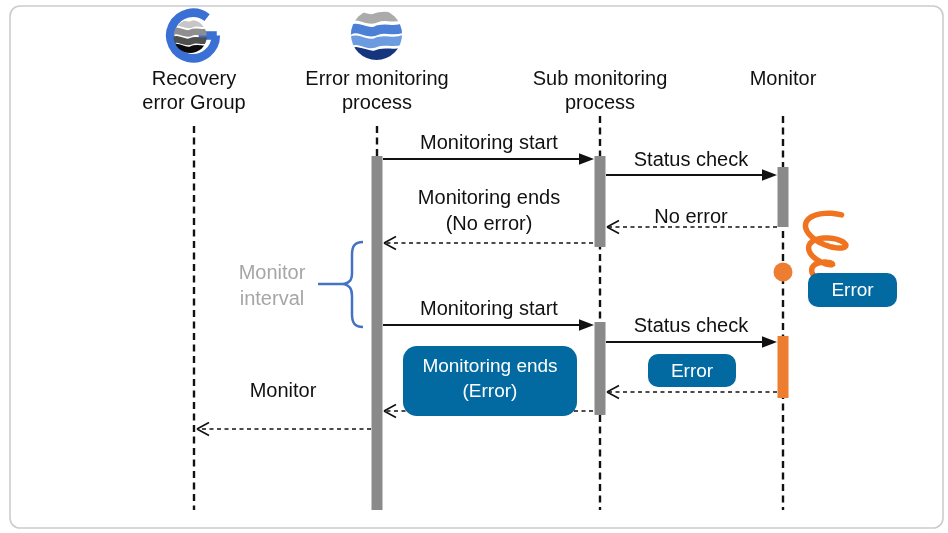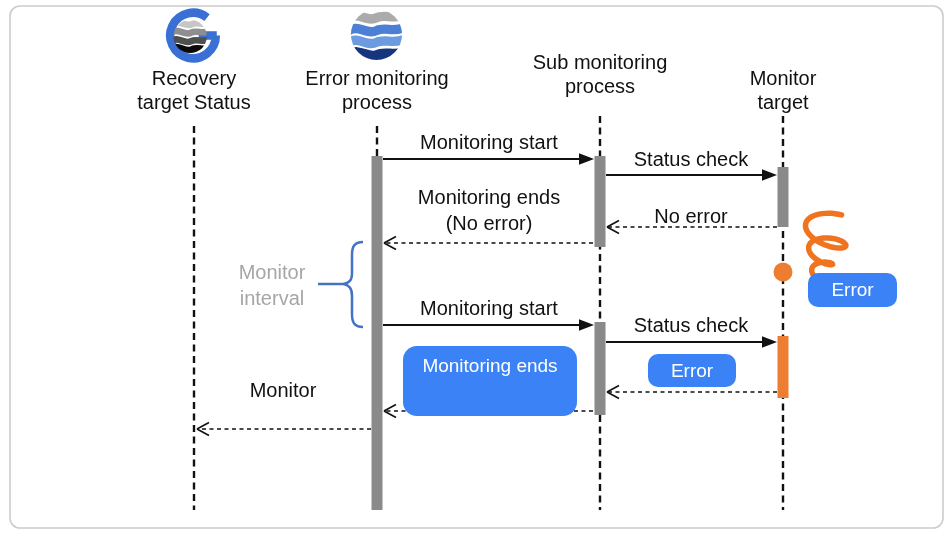--- a/index.html
+++ b/index.html
@@ -12,21 +12,21 @@
     position:absolute;text-align:center;font-size:20px;line-height:24px;color:#111;
   }
   .msg{
     position:absolute;text-align:center;font-size:20px;line-height:24px;color:#111;white-space:nowrap;
   }
   .msg2{line-height:26px;white-space:normal;}
   .interval-label{
     position:absolute;text-align:center;font-size:20px;line-height:26px;color:#a6a6a6;
   }
   .obox{
-    position:absolute;background:#3b82f6;color:#ffffff;text-align:center;
+    position:absolute;background:#0369a1;color:#ffffff;text-align:center;
     border-radius:10px;font-size:19px;
   }
   .obox.big{border-radius:14px;padding-top:7px;line-height:25px;}
   .obox.small{line-height:33px;}
   .iconwrap{position:absolute;}
 </style>
 </head>
 <body>
 
 <div class="canvas">
@@ -124,33 +124,32 @@
         <path d="M2,13 C11,6 20,18 30,13 C38,9 48,15 58,10" stroke="#ababab" stroke-width="9.5"></path>
         <path d="M2,26 C11,19 20,31 30,26 C38,22 48,28 58,23" stroke="#4c7fd6" stroke-width="9.5"></path>
         <path d="M2,38 C11,31 20,43 30,38 C38,34 48,40 58,35" stroke="#6d9be0" stroke-width="9.5"></path>
         <path d="M3,52 C12,44 21,57 31,52 C39,48 49,54 58,49" stroke="#16357f" stroke-width="13"></path>
       </g>
     </svg>
   </div>
 
   <div class="hdr" style="left:114px;top:66px;width:160px;">
     <div>Recovery</div>
-    <div>target Status</div>
+    <div>error Group</div>
   </div>
   <div class="hdr" style="left:297px;top:66px;width:160px;">
     <div>Error monitoring</div>
     <div>process</div>
   </div>
-  <div class="hdr" style="left:520px;top:50px;width:160px;">
+  <div class="hdr" style="left:520px;top:66px;width:160px;">
     <div>Sub monitoring</div>
     <div>process</div>
   </div>
   <div class="hdr" style="left:703px;top:66px;width:160px;">
     <div>Monitor</div>
-    <div>target</div>
   </div>
 
   <div class="msg" style="left:389px;top:130px;width:200px;">Monitoring start</div>
   <div class="msg" style="left:591px;top:147px;width:200px;">Status check</div>
   <div class="msg" style="left:591px;top:196px;width:200px;margin-top:8px;">No error</div>
   <div class="msg msg2" style="left:389px;top:184px;width:200px;">
     <div>Monitoring ends</div>
     <div>(No error)</div>
   </div>
   <div class="interval-label" style="left:222px;top:259px;width:100px;">
@@ -158,17 +157,18 @@
     <div>interval</div>
   </div>
   <div class="msg" style="left:389px;top:296px;width:200px;">Monitoring start</div>
   <div class="msg" style="left:591px;top:313px;width:200px;">Status check</div>
   <div class="msg msg2" style="left:213px;top:377px;width:140px;">
     <div>Monitor</div>
   </div>
 
   <div class="obox big" style="left:403px;top:346px;width:174px;height:63px;">
     <div>Monitoring ends</div>
+    <div>(Error)</div>
   </div>
   <div class="obox small" style="left:648px;top:354px;width:88px;height:33px;">Error</div>
   <div class="obox small" style="left:808px;top:273px;width:89px;height:34px;line-height:34px;">Error</div>
 
 </div>
 
 </body></html>

